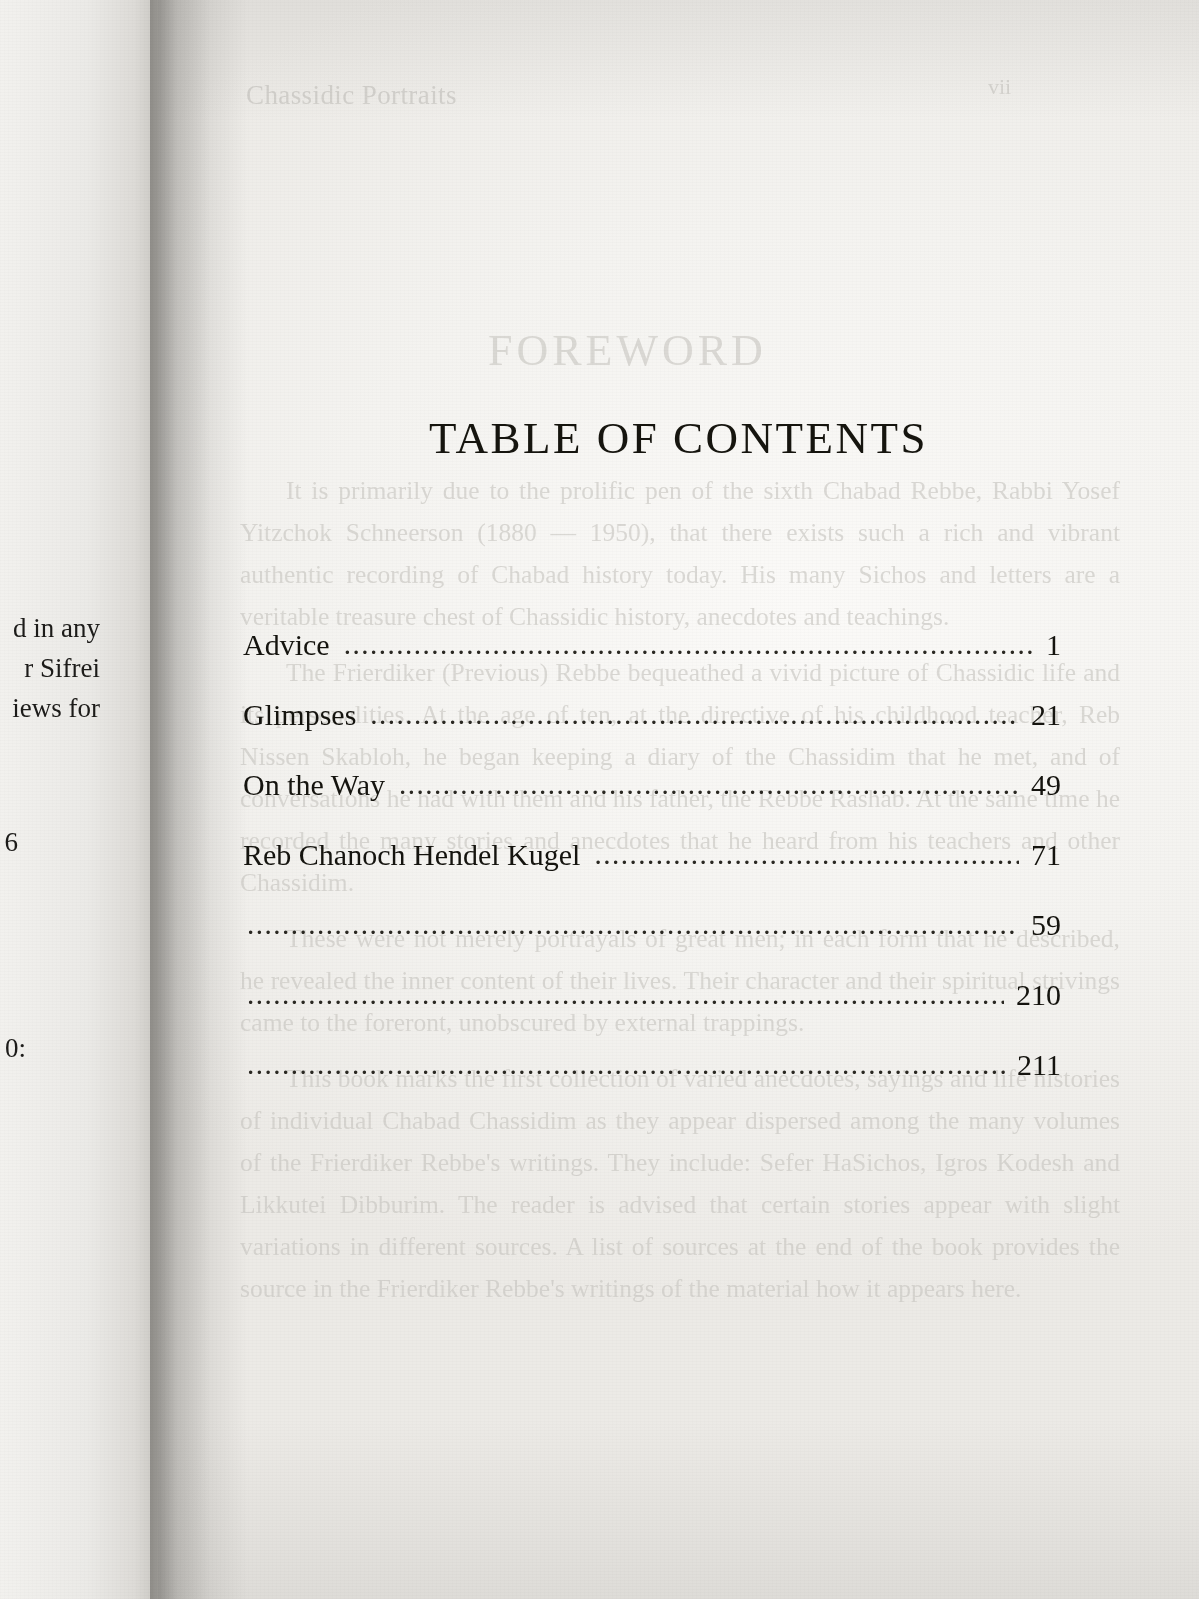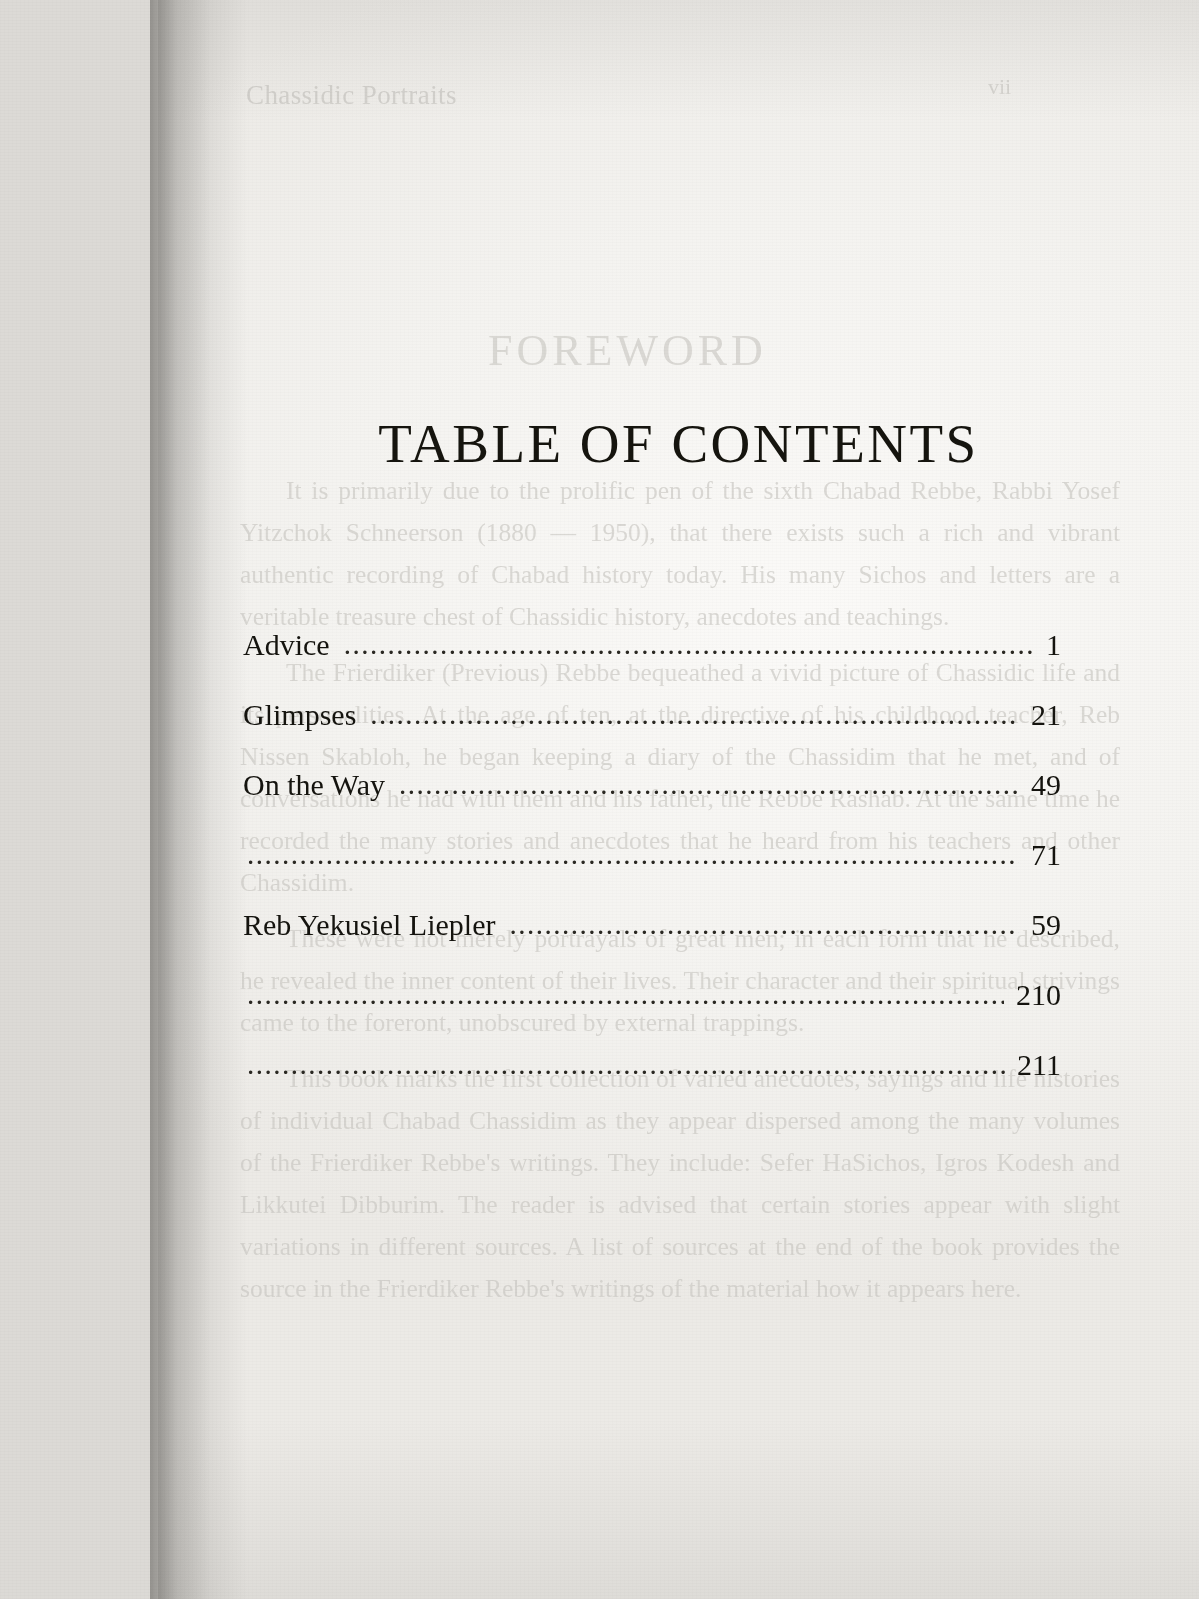--- a/index.html
+++ b/index.html
@@ -104,21 +104,21 @@
   #lf-block1 { left: -10px; top: 608px; width: 110px; }
   #lf-num { left: -10px; top: 822px; width: 28px; }
   #lf-colon { left: -10px; top: 1028px; width: 36px; }
 
   
   #toc-title {
     position: absolute;
     left: 158px; top: 412px;
     width: 1041px;
     text-align: center;
-    font-size: 55px;
+    font-size: 45px;
     letter-spacing: 2.5px;
     color: #16150f;
     font-family: "Liberation Serif", serif;
   }
 
   #toc-list {
     position: absolute;
     left: 243px;
     top: 628px;
     width: 818px;
@@ -158,20 +158,25 @@
     background-image:
       repeating-linear-gradient(0deg, rgba(0,0,0,.5) 0px, rgba(0,0,0,0) 1px, rgba(0,0,0,0) 3px),
       repeating-linear-gradient(90deg, rgba(0,0,0,.4) 0px, rgba(0,0,0,0) 1px, rgba(0,0,0,0) 4px);
   }
 </style>
 </head>
 <body>
 
 <div id="photo">
 
+  <div id="left-page">
+    <div class="leftfrag" id="lf-block1">d in any<br>r Sifrei<br>iews for</div>
+    <div class="leftfrag" id="lf-num">6</div>
+    <div class="leftfrag" id="lf-colon">0:</div>
+  </div>
 
   <div id="right-page">
 
     <div class="bleed" id="bleed-running-head">Chassidic Portraits</div>
     <div class="bleed" id="bleed-page-num">vii</div>
     <div class="bleed" id="bleed-title">FOREWORD</div>
 
     <div class="bleed" id="bleed-body">
       <p>It is primarily due to the prolific pen of the sixth Chabad Rebbe, Rabbi Yosef Yitzchok Schneerson (1880 — 1950), that there exists such a rich and vibrant authentic recording of Chabad history today. His many Sichos and letters are a veritable treasure chest of Chassidic history, anecdotes and teachings.</p>
       <p>The Frierdiker (Previous) Rebbe bequeathed a vivid picture of Chassidic life and its personalities. At the age of ten, at the directive of his childhood teacher, Reb Nissen Skabloh, he began keeping a diary of the Chassidim that he met, and of conversations he had with them and his father, the Rebbe Rashab. At the same time he recorded the many stories and anecdotes that he heard from his teachers and other Chassidim.</p>
@@ -200,26 +205,26 @@
       <span class="toc-page">21</span>
     </div>
 
     <div class="toc-row">
       <span class="toc-label">On the Way</span>
       <span class="toc-dots">..............................................................................................................</span>
       <span class="toc-page">49</span>
     </div>
 
     <div class="toc-row">
+      <span class="toc-label">Reb Chanoch Hendel Kugel</span>
       <span class="toc-dots">..............................................................................................................</span>
       <span class="toc-page">71</span>
     </div>
 
     <div class="toc-row">
-      <span class="toc-label">Reb Yekusiel Liepler</span>
       <span class="toc-dots">..............................................................................................................</span>
       <span class="toc-page">59</span>
     </div>
 
     <div class="toc-row">
       <span class="toc-dots">..............................................................................................................</span>
       <span class="toc-page">210</span>
     </div>
 
     <div class="toc-row">

